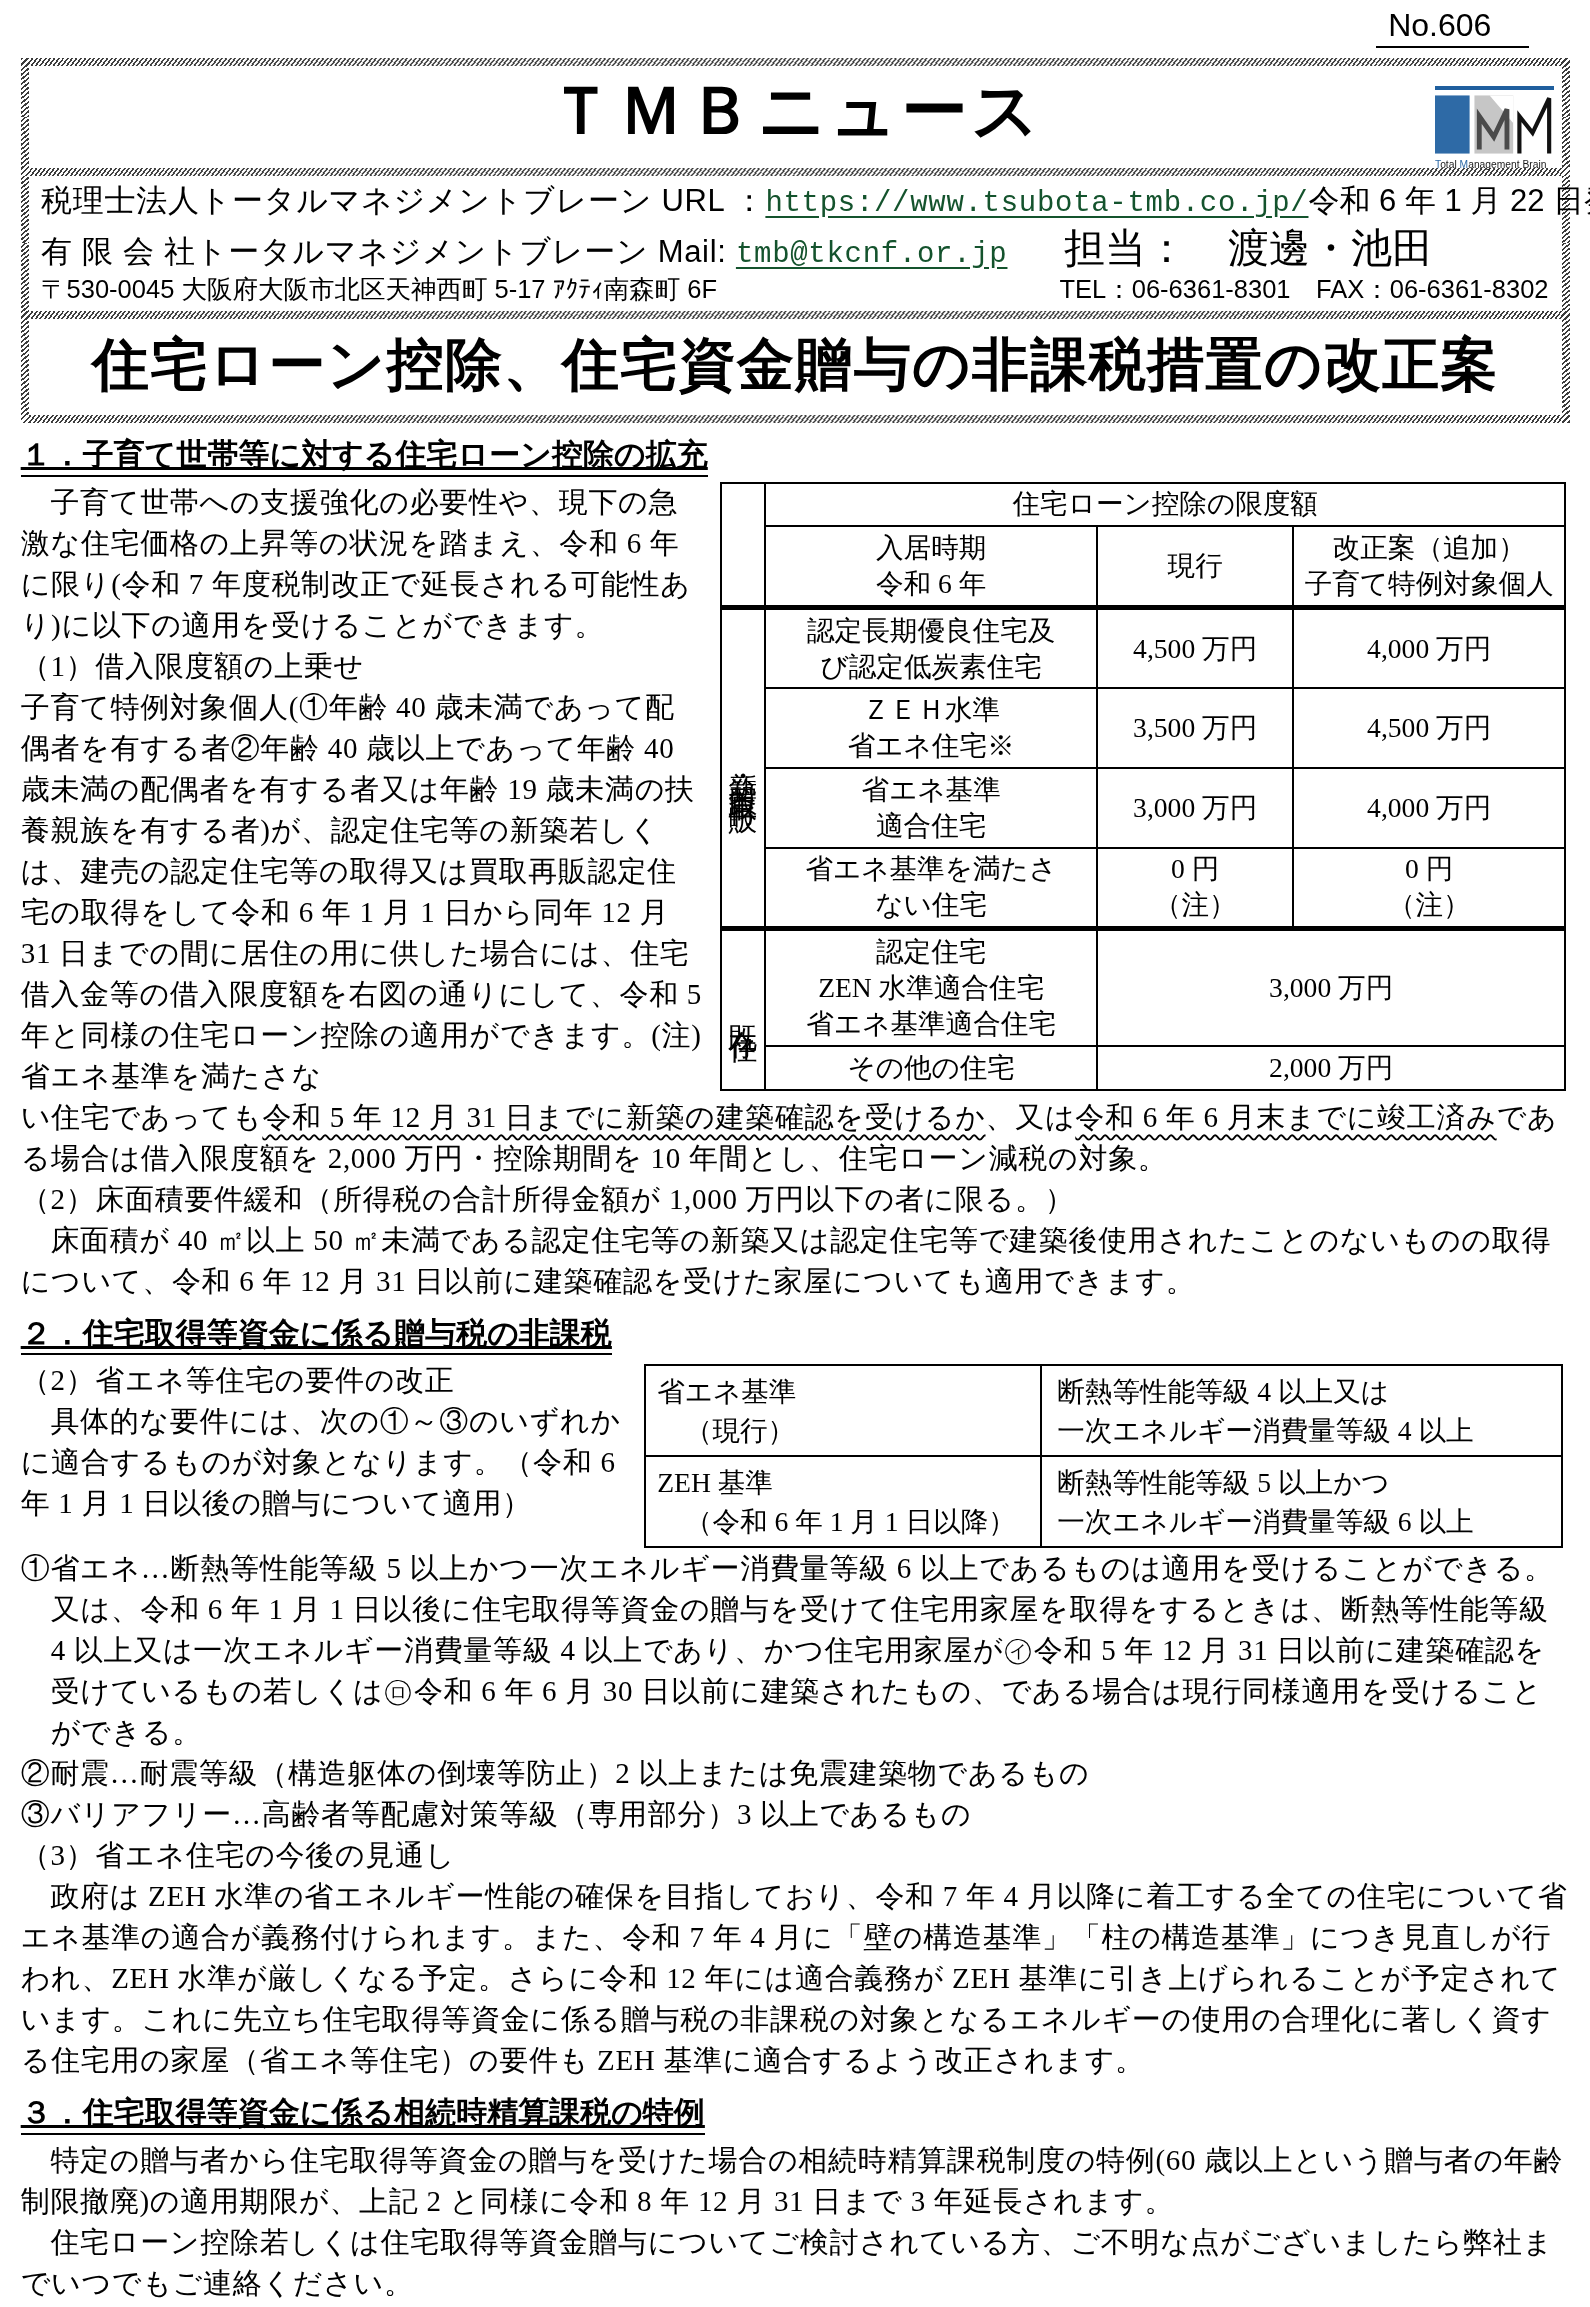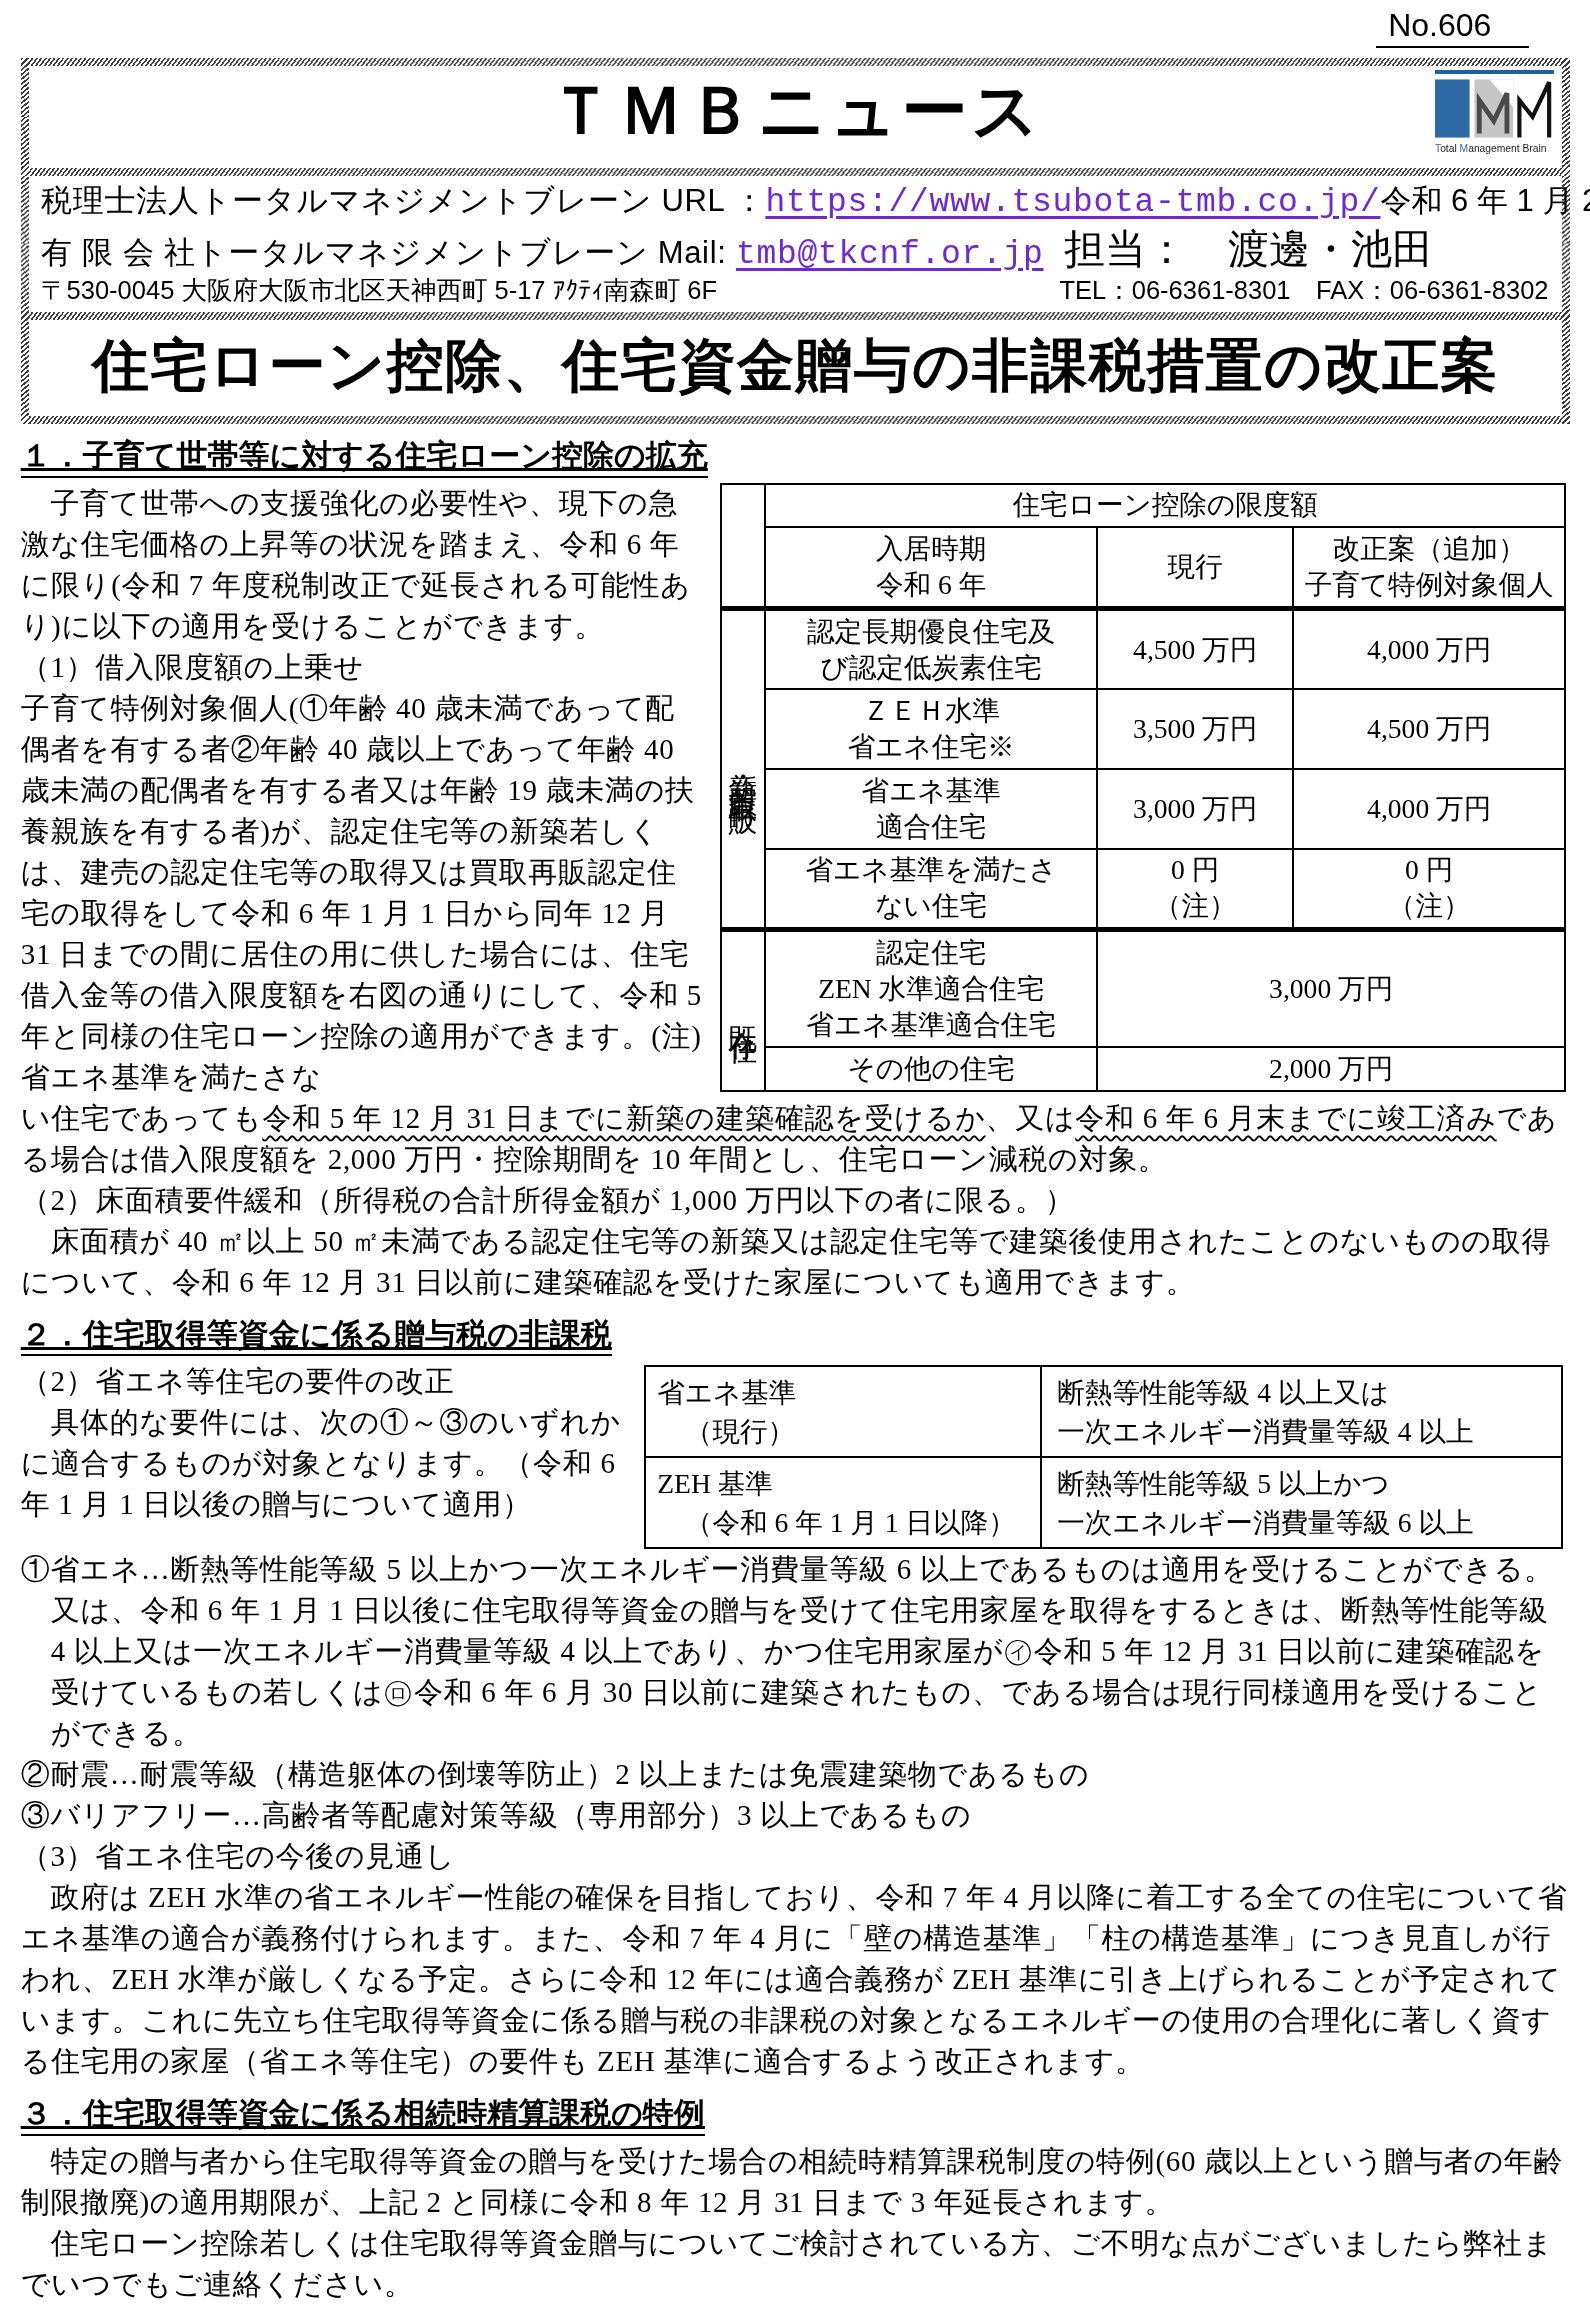--- a/index.html
+++ b/index.html
@@ -11,32 +11,32 @@
   .no-line span{display:inline-block;border-bottom:2.8px solid #000;padding:0 38px 2.1px 12.4px;}
 
   
   .hatch{border:8.3px solid #555;
          border-image:repeating-linear-gradient(135deg,#3c3c3c 0 2.8px,#ffffff 2.8px 6.2px) 12/8.3px round;
          background:#fff;}
 
   
   .masthead{position:relative;height:102px;display:flex;align-items:flex-start;justify-content:center;}
   .masthead-title{font-family:"Liberation Sans",sans-serif;font-weight:bold;font-size:66px;letter-spacing:4.1px;}
-  .logo{position:absolute;top:4px;right:8.3px;width:119px;}
+  .logo{position:absolute;top:20px;right:8.3px;width:119px;}
   .logo-bar{height:4.8px;background:#1f5f9e;margin-bottom:3.4px;}
   .logo-mark{display:block;}
   .logo-text{font-family:"Liberation Sans",sans-serif;font-size:11.7px;white-space:nowrap;margin-top:2.1px;
              transform:scaleX(0.88);transform-origin:left;color:#1a1a1a;}
   .logo-text .blue{color:#2e6aa6;}
 
   
   .infobox{margin-top:-8.3px;padding:6.9px 12.4px 5.5px 12.4px;font-family:"Liberation Sans",sans-serif;}
   .irow{display:flex;justify-content:space-between;align-items:baseline;line-height:1.25;}
   .irow .l{font-size:31px;letter-spacing:0.7px;white-space:nowrap;}
-  .link{color:#6d28d9;font-family:"Liberation Mono",monospace;font-size:33px;text-decoration:underline;text-underline-offset:4.8px;cursor:pointer;}
+  .link{color:#14532d;font-family:"Liberation Mono",monospace;font-size:29px;text-decoration:underline;text-underline-offset:4.8px;cursor:pointer;}
   .r1 .r{font-size:31px;padding-right:62px;white-space:nowrap;}
   .r2 .r{font-size:41px;padding-right:117px;white-space:nowrap;}
   .r3 .l{font-size:25.5px;letter-spacing:0;}
   .r3 .r{font-size:25.5px;padding-right:1.4px;white-space:nowrap;}
 
   
   .headbox{margin-top:-8.3px;text-align:center;padding:8.3px 0 11px 0;}
   .headbox span{font-family:"Liberation Sans",sans-serif;font-weight:bold;font-size:57px;letter-spacing:1.4px;}
 
   

